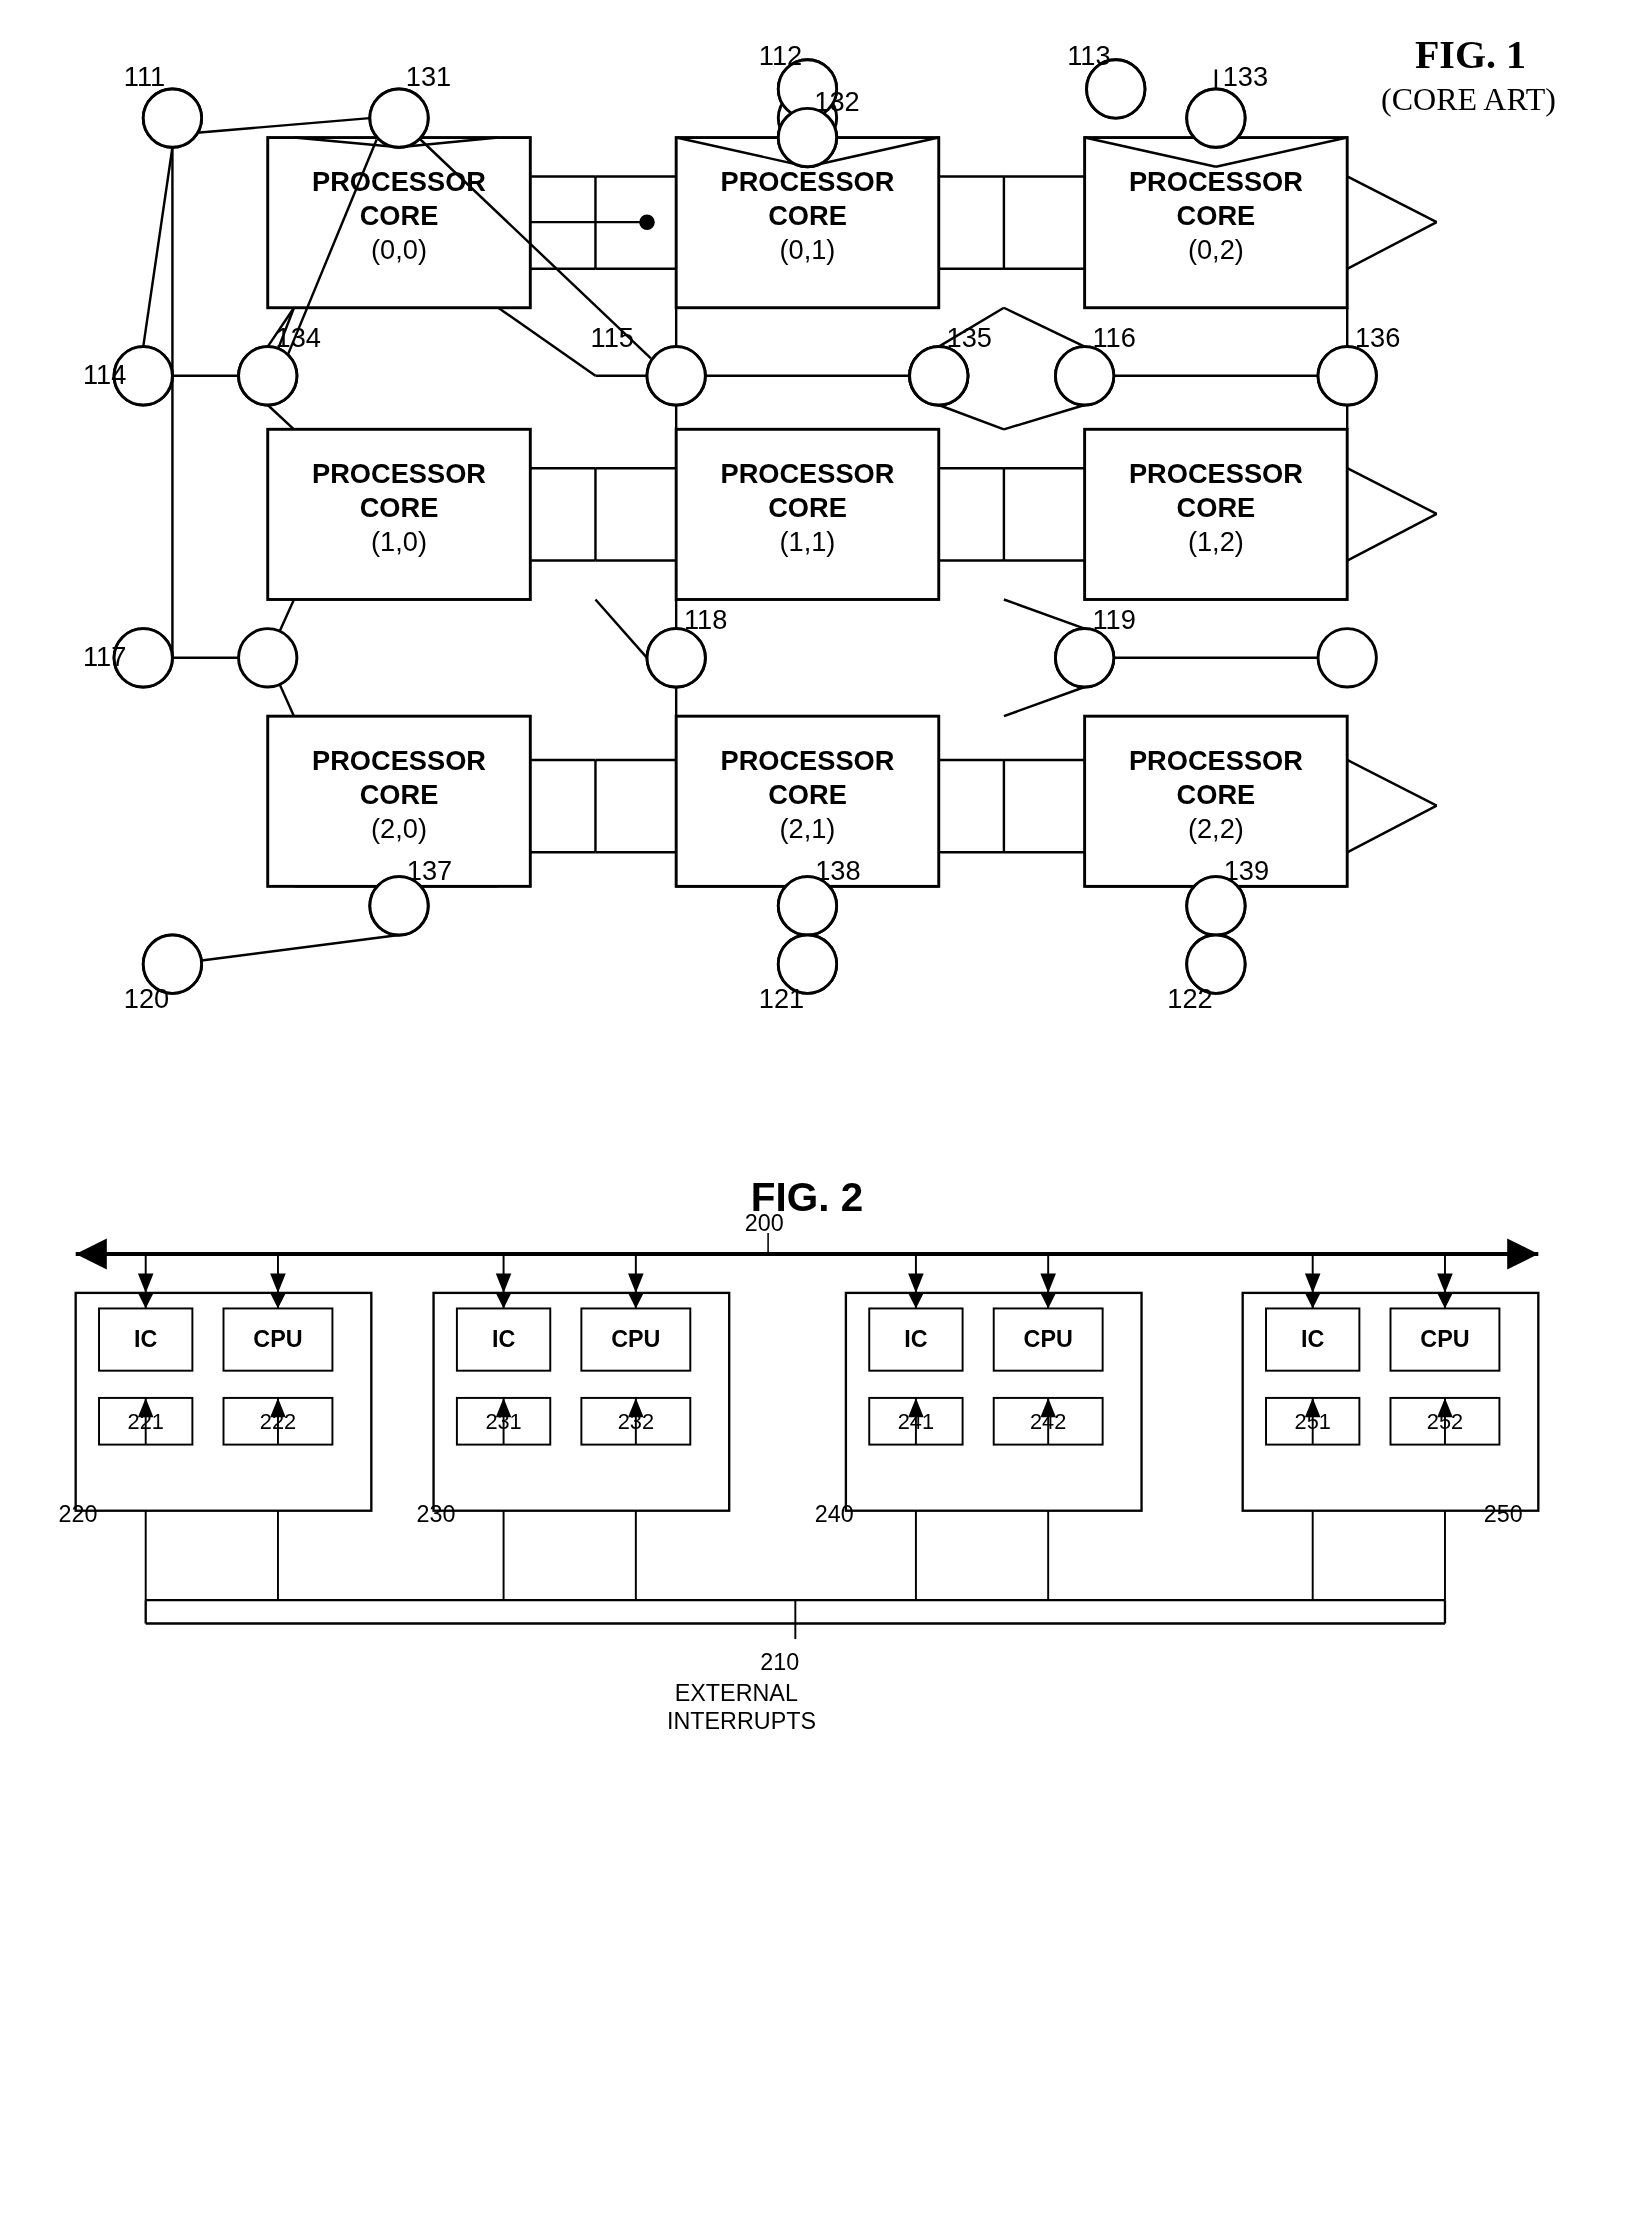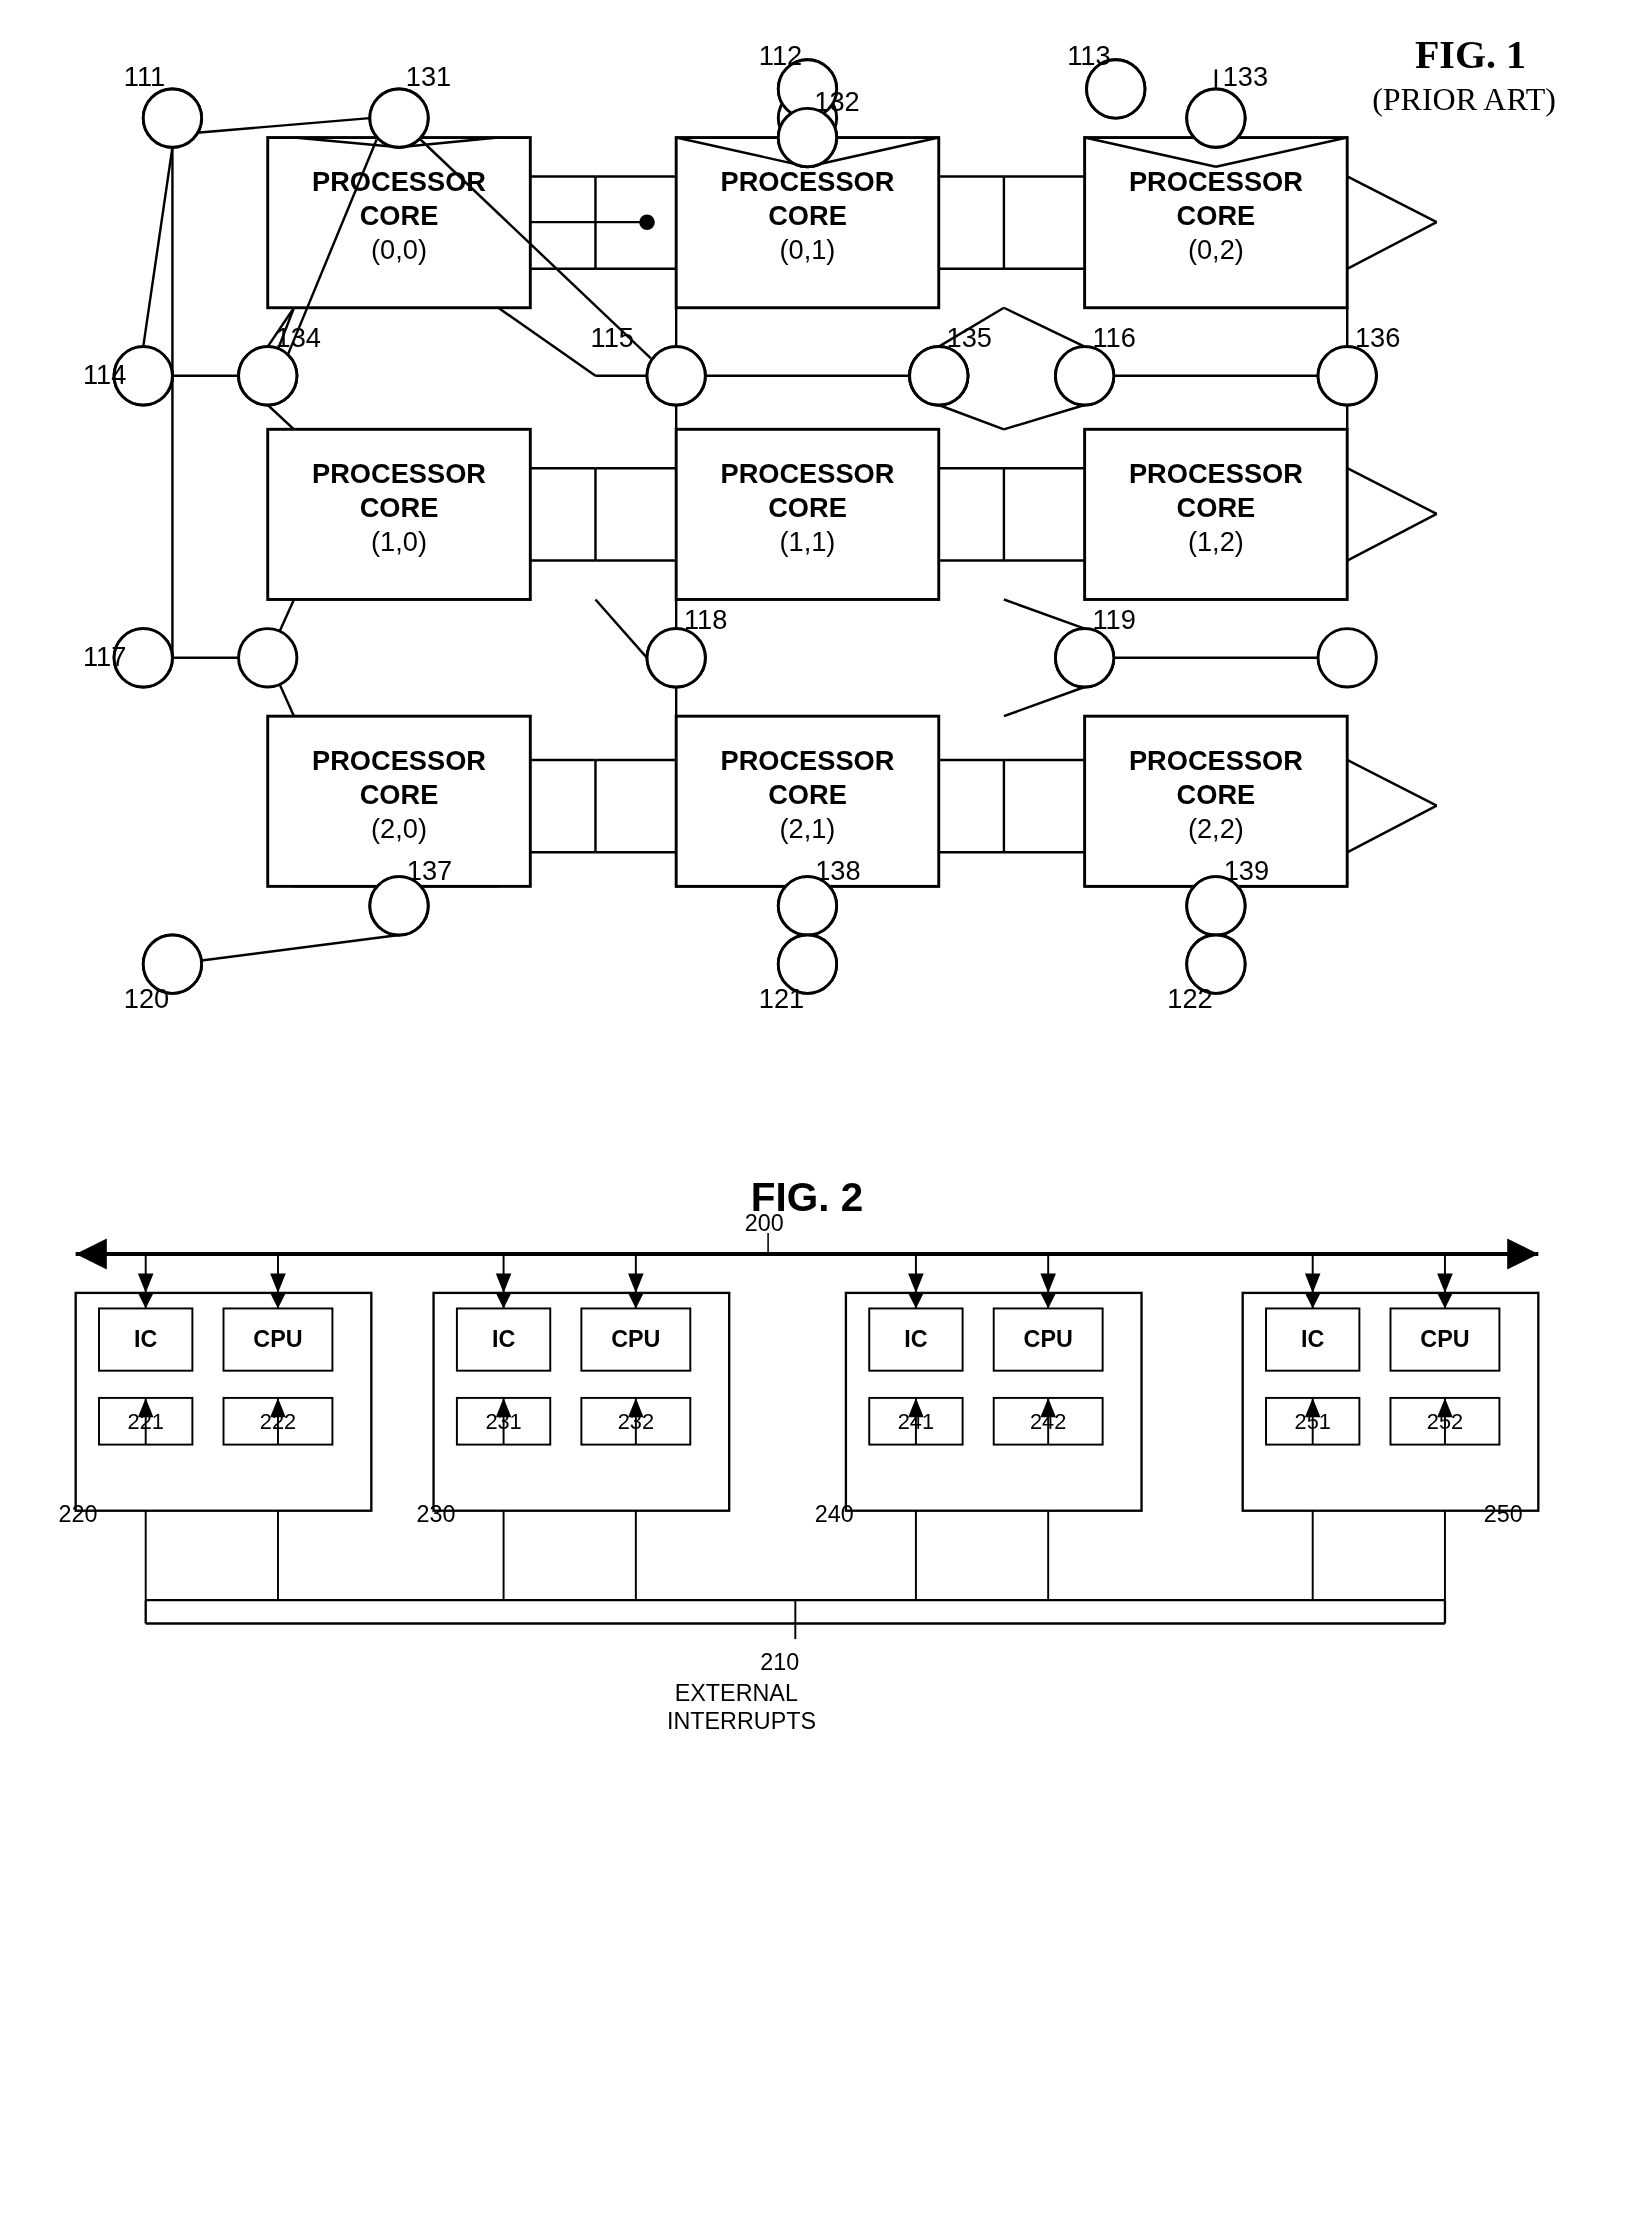--- a/index.html
+++ b/index.html
@@ -64,21 +64,21 @@
       width: 100%;
       height: 100%;
     }
   </style>
 </head>
 <body>
 
 <div class="fig1-container">
 
   <span class="fig1-title">FIG. 1</span>
-  <span class="fig1-subtitle">(PRIOR ART)</span>
+  <span class="fig1-subtitle">(CORE ART)</span>
 
   <svg class="fig1-svg" viewBox="0 0 1600 1050" preserveAspectRatio="xMidYMid meet">
 
     <rect x="228" y="105" width="270" height="175" fill="white" stroke="black" stroke-width="3"></rect>
     <text x="363" y="160" text-anchor="middle" font-size="28" font-family="Arial" font-weight="bold">PROCESSOR</text>
     <text x="363" y="195" text-anchor="middle" font-size="28" font-family="Arial" font-weight="bold">CORE</text>
     <text x="363" y="230" text-anchor="middle" font-size="28" font-family="Arial">(0,0)</text>
 
     <rect x="648" y="105" width="270" height="175" fill="white" stroke="black" stroke-width="3"></rect>
     <text x="783" y="160" text-anchor="middle" font-size="28" font-family="Arial" font-weight="bold">PROCESSOR</text>

